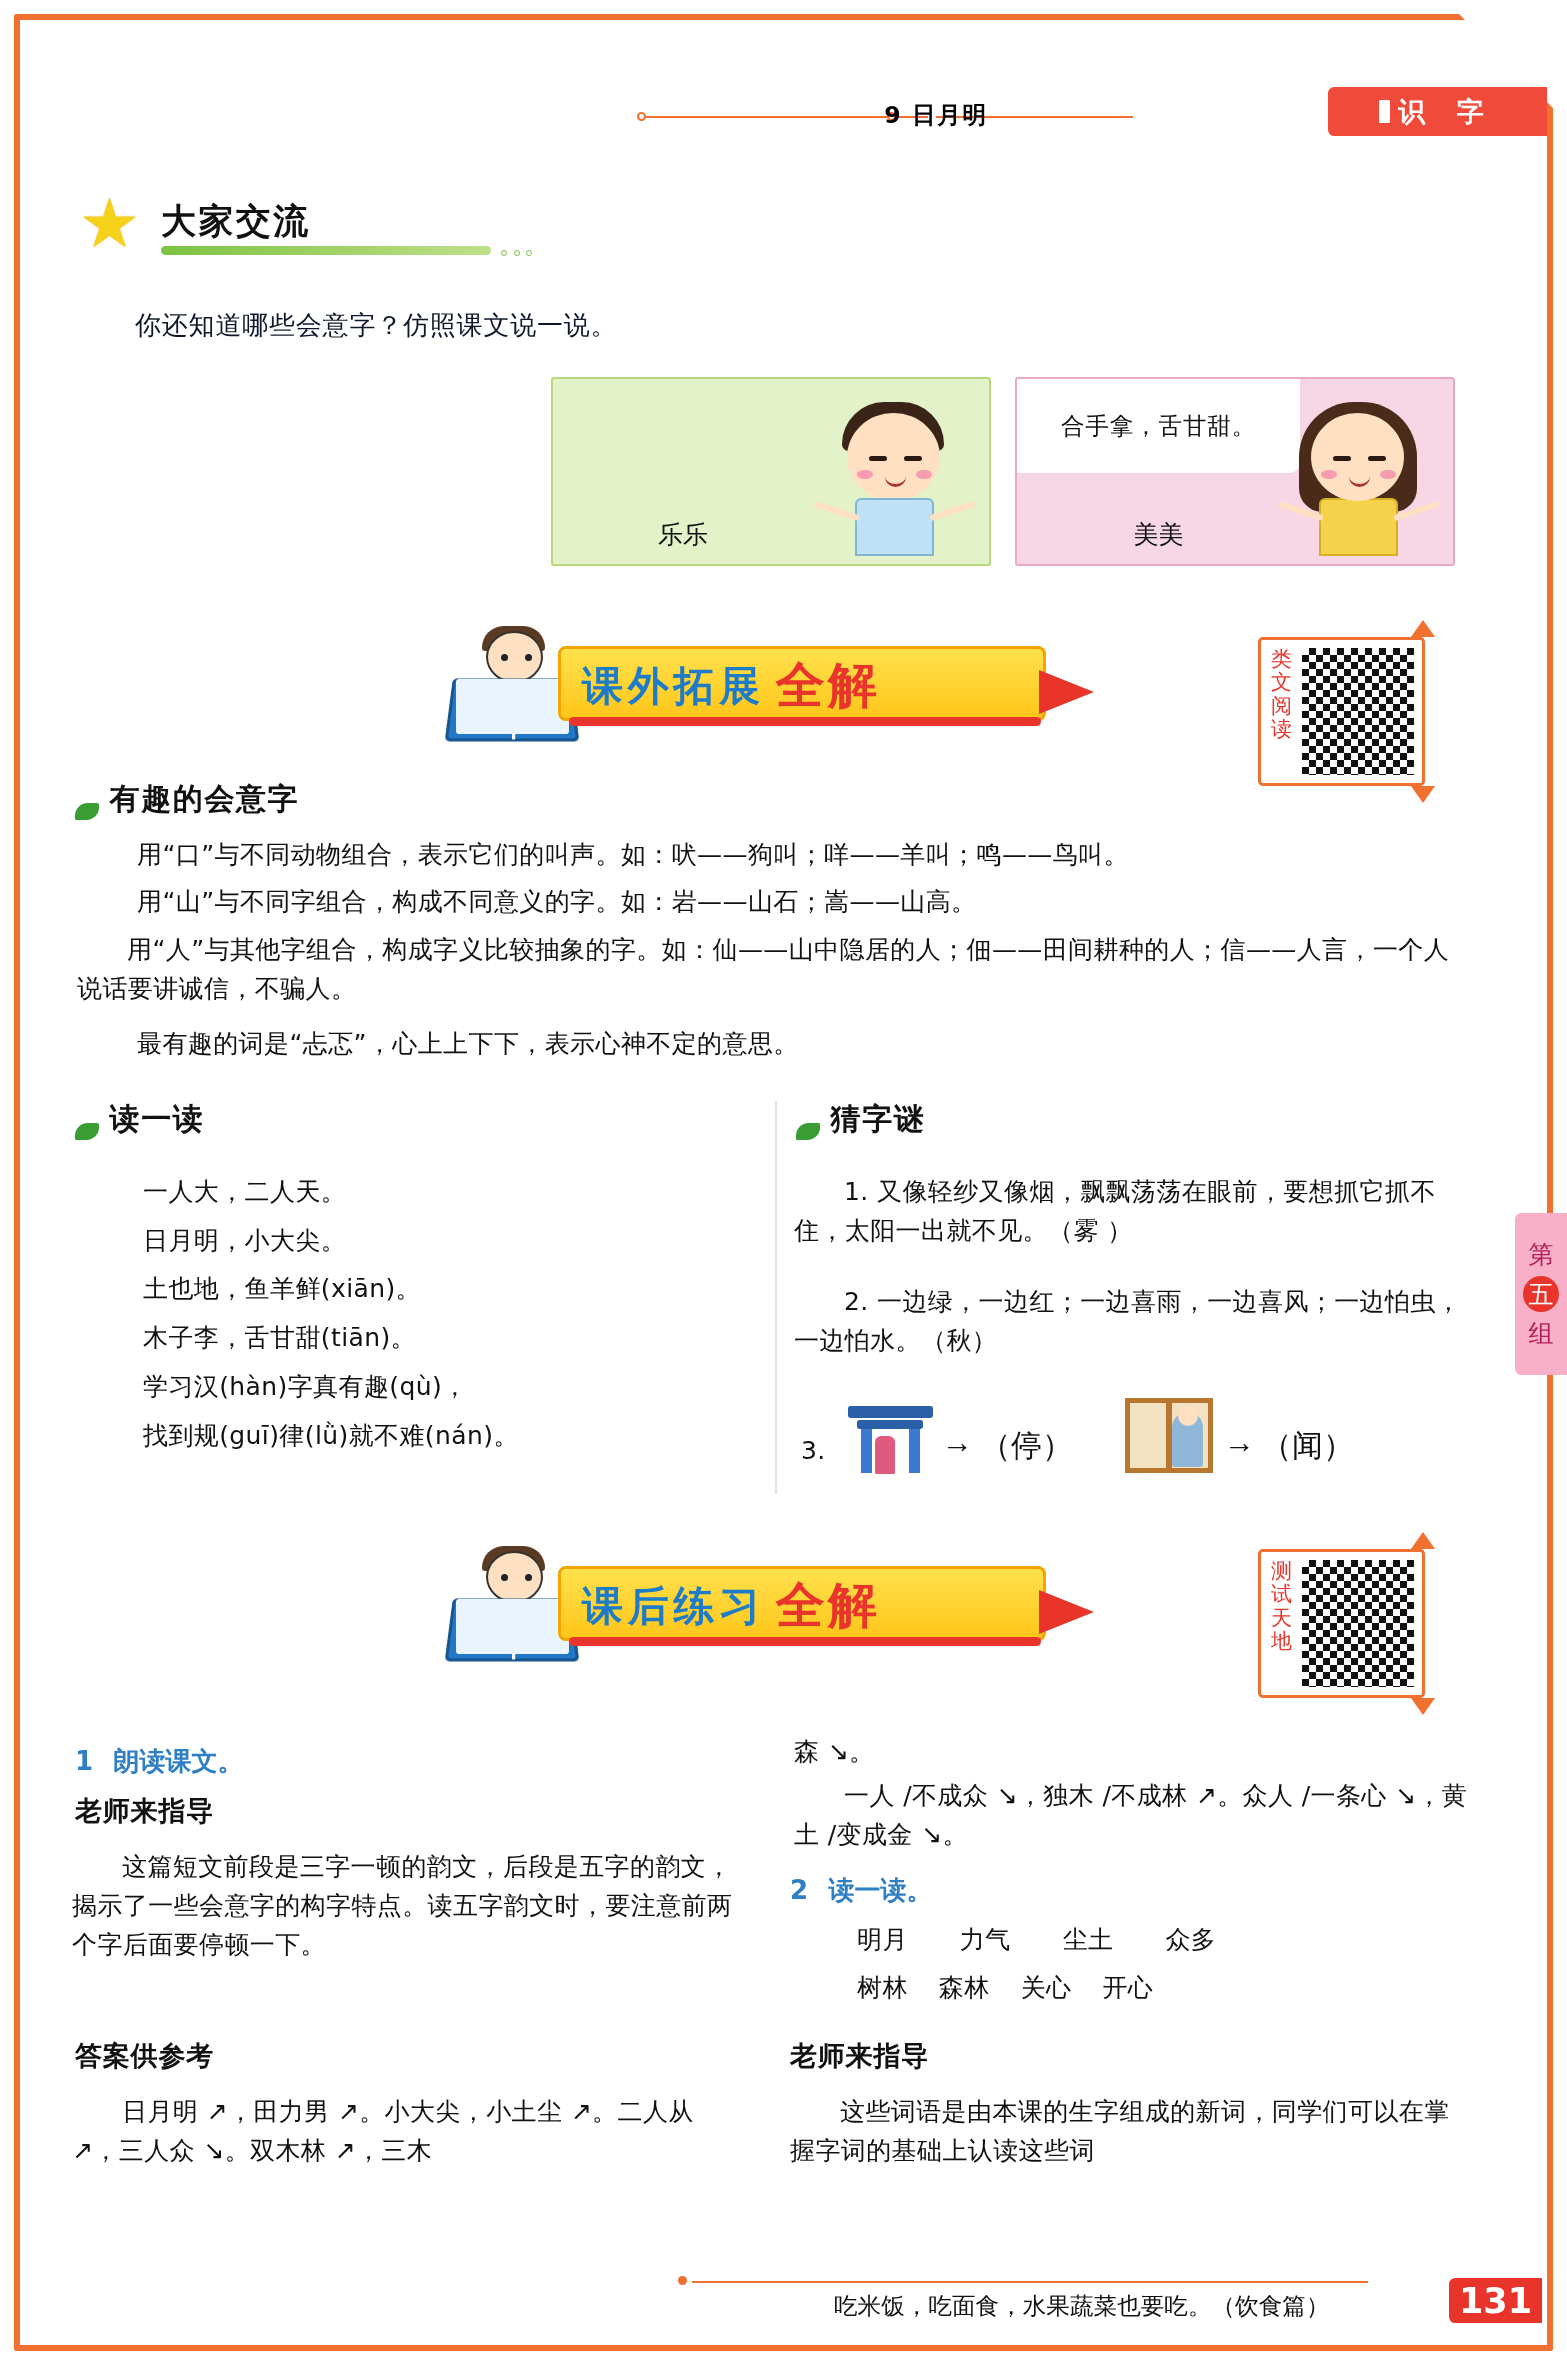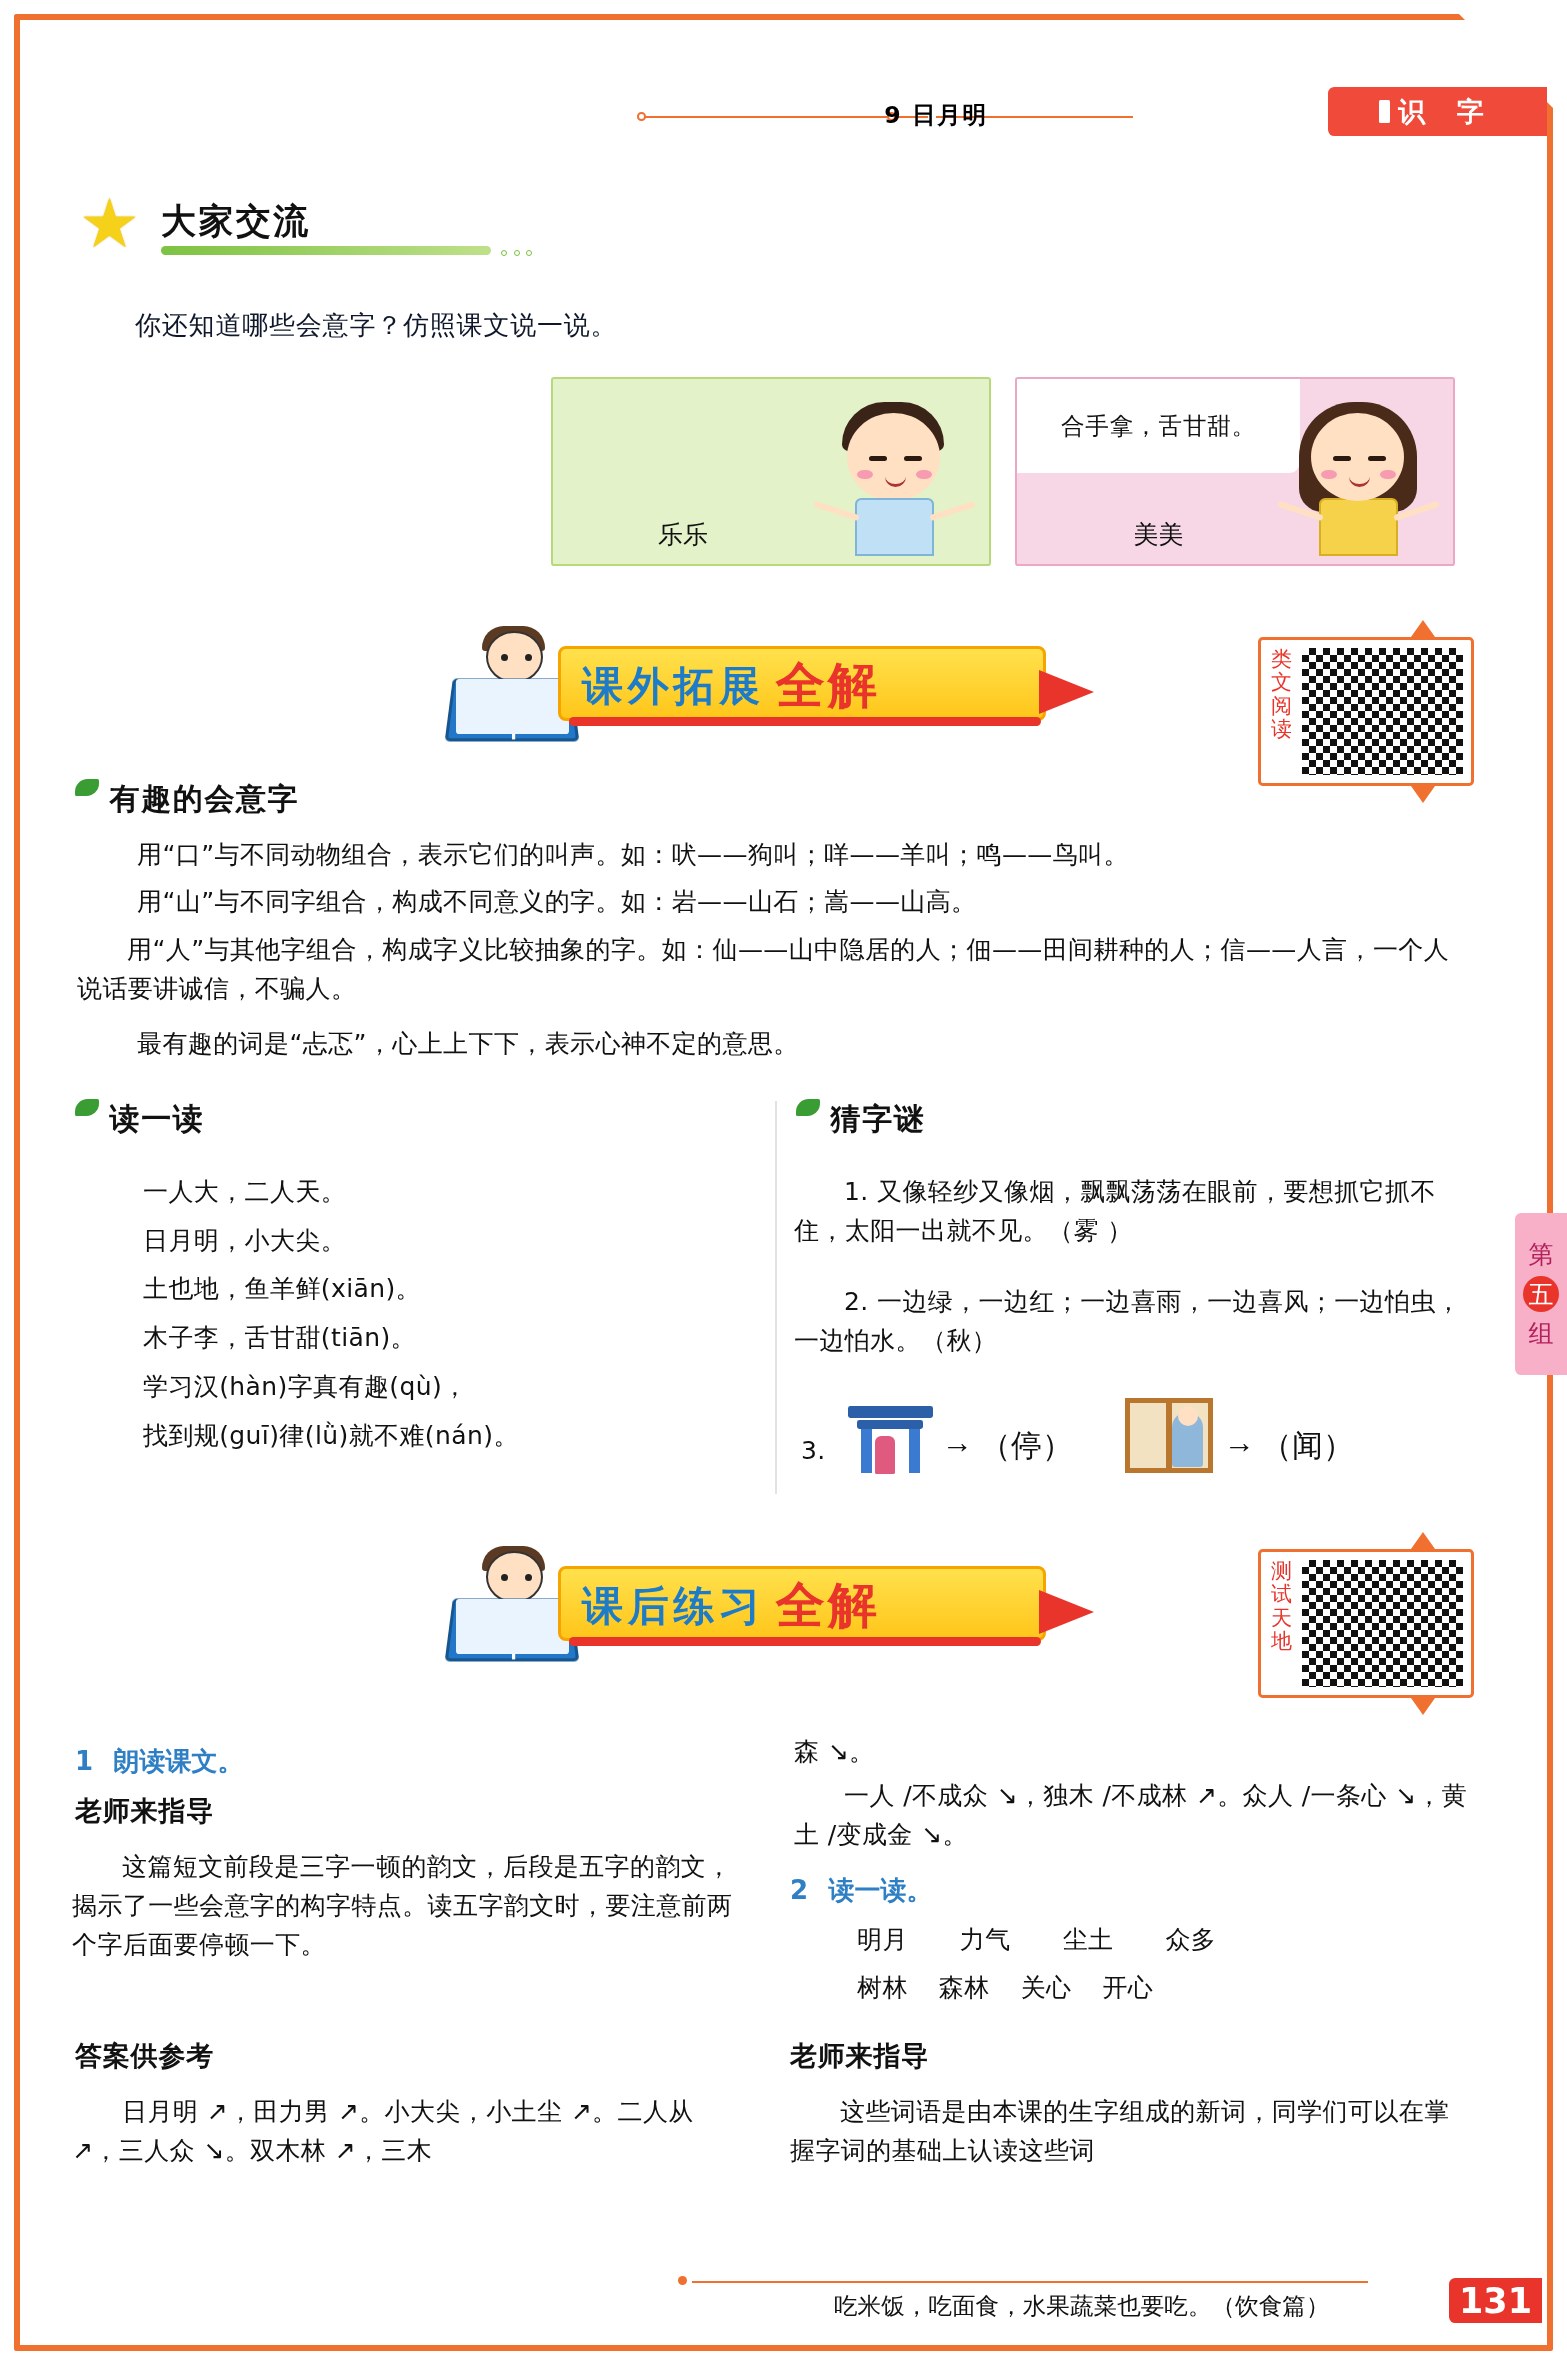--- a/index.html
+++ b/index.html
@@ -174,39 +174,39 @@
     border-left:55px solid #e8342a;
   }
   .banner .shadow {
     position:absolute; left:129px; top:88px; width:472px; height:9.4px;
     background:#e8342a; border-radius:4.7px;
   }
 
   
   .qr-wrap { position:absolute; width:197px; height:149px; }
   .qr-box {
-    position:absolute; left:0; top:0; width:216px; height:149px;
+    position:absolute; left:0; top:0; width:167px; height:149px;
     border:3.1px solid #f07030; border-radius:4.7px; background:#fff;
     display:flex; align-items:stretch;justify-content:center;
   }
   .qr-label {
     width:41px; padding:7.9px 0; color:#e8342a; font-size:21px; line-height:1.12;
     text-align:center; font-family:"DejaVu Sans", sans-serif; letter-spacing:0;
   }
   .qr-img { flex:1; margin:7.9px 7.9px 7.9px 0; background:
      repeating-conic-gradient(#111 0% 25%, #fff 0% 50%) 0 0/14px 14px; }
   .qr-notch { position:absolute; top:-17.3px; right:20.4px; width:0;height:0;
     border-left:12.6px solid transparent;border-right:12.6px solid transparent;
     border-bottom:17.3px solid #f07030;}
   .qr-notch2 { position:absolute; bottom:-17.3px; right:20.4px; width:0;height:0;
     border-left:12.6px solid transparent;border-right:12.6px solid transparent;
     border-top:17.3px solid #f07030;}
 
   
-  .bul-head { position:absolute; display:flex; align-items:flex-start; gap:11px; }
+  .bul-head { position:absolute; display:flex; align-items:flex-end; gap:11px; }
   .bul-head .leaf {
     width:23.6px; height:17.3px; background:#3a9d34; border-radius:12.6px 1.6px 12.6px 1.6px;
   }
   .bul-head .txt {
     font-size:30px; font-weight:700; color:#111; letter-spacing:1.6px;
     font-family:"DejaVu Sans", sans-serif;
   }
 
   
   .para {

